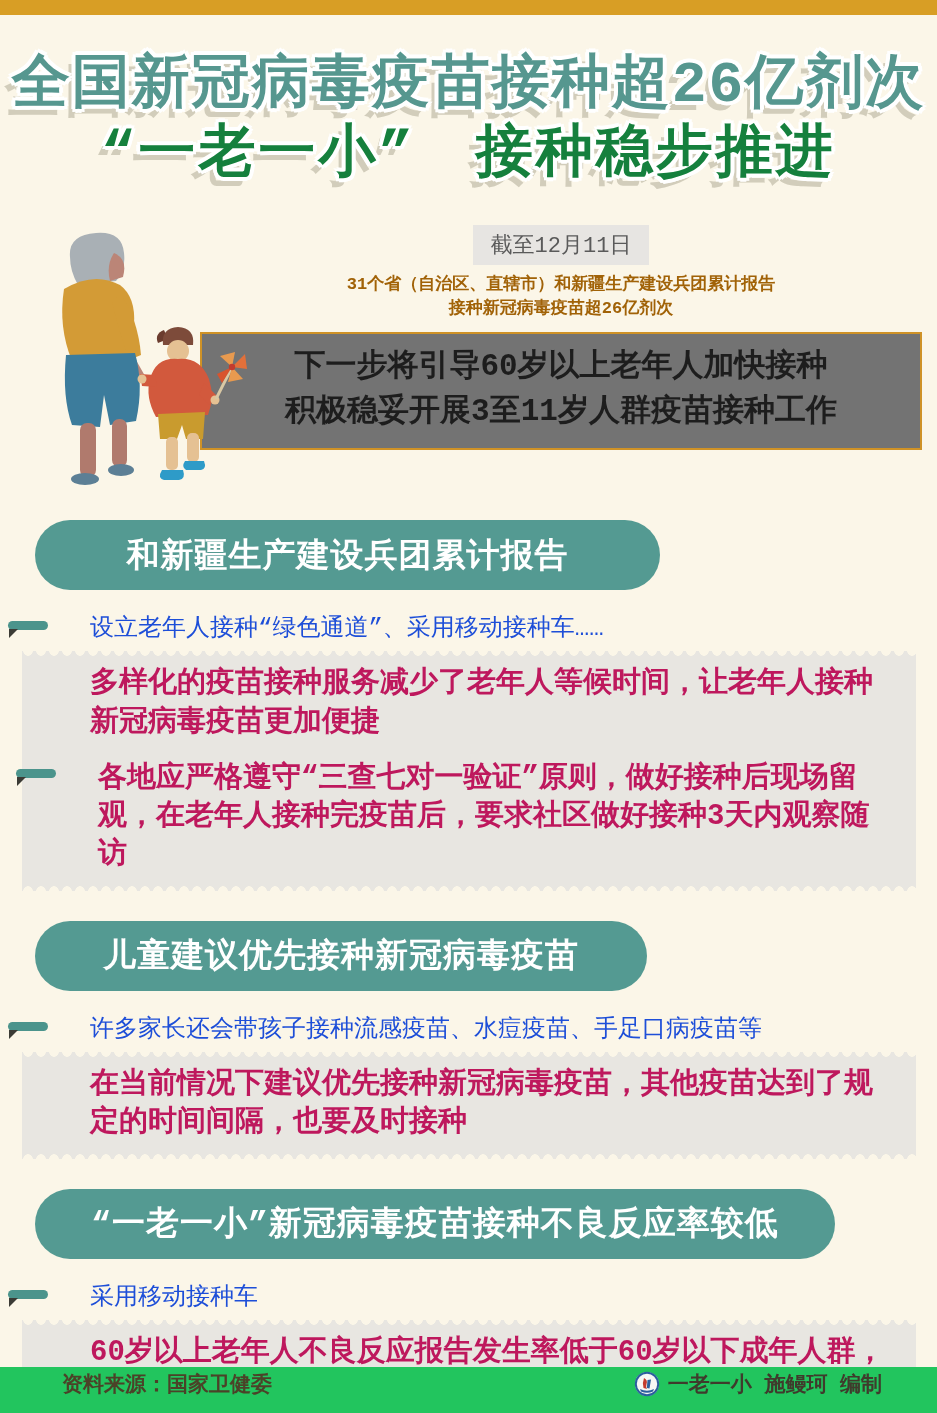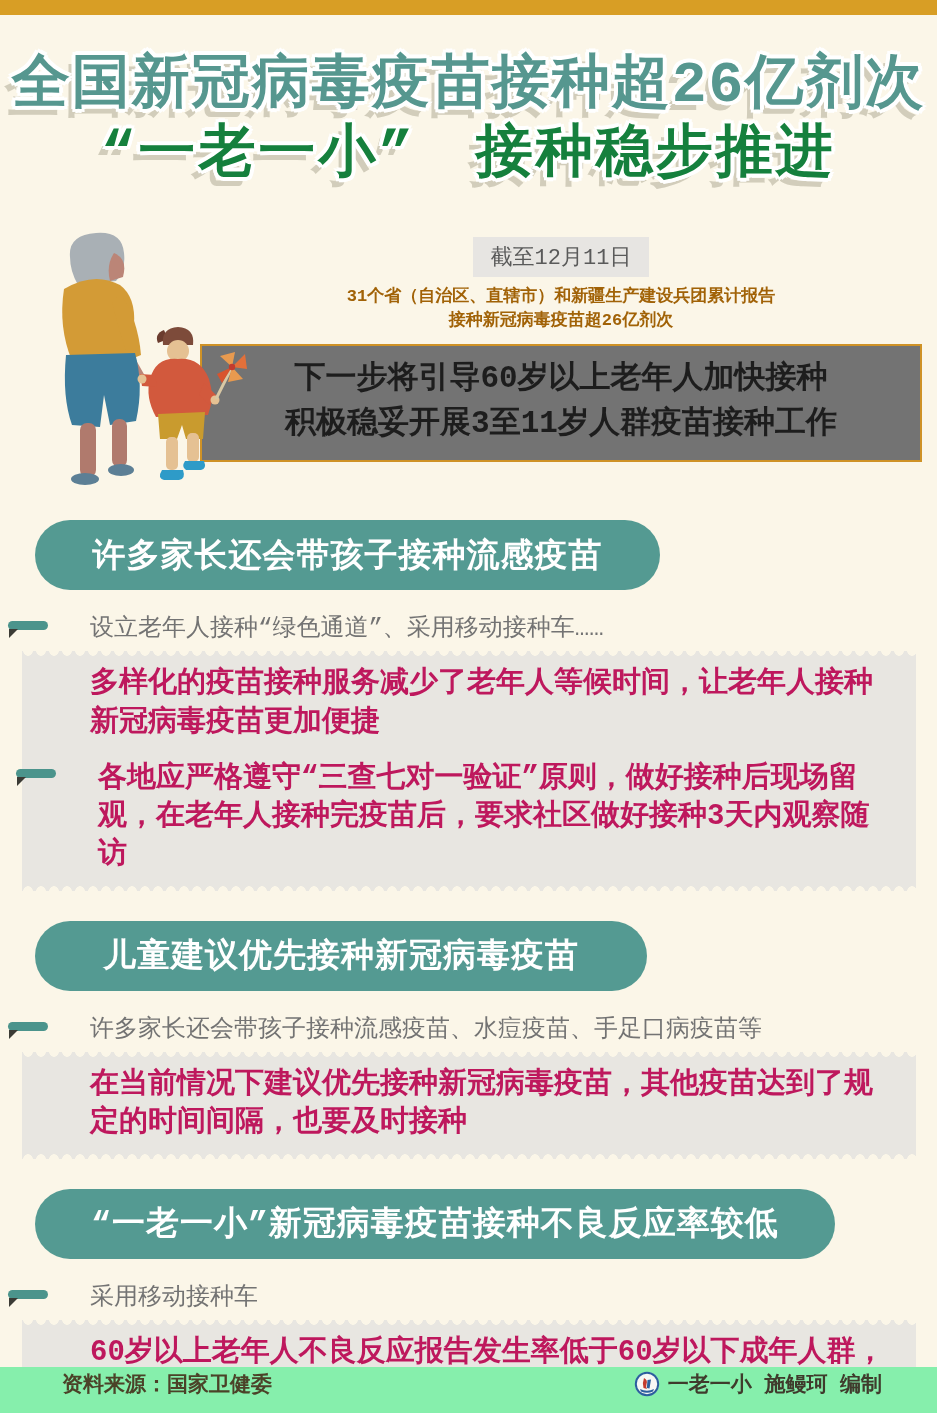--- a/index.html
+++ b/index.html
@@ -4,21 +4,21 @@
 <style>
   html,body{margin:0;padding:0;}
   .page{
     position:relative; width:937px; height:1413px; overflow:hidden;
     background:#fbf6e8;
     font-family:Liberation Mono, monospace;
   }
   
   .topbar{position:absolute;top:0;left:0;width:100%;height:15px;background:#d89e25;}
   .footer{
-    position:absolute;bottom:0;left:0;width:100%;height:46px;background:#86efac;
+    position:absolute;bottom:0;left:0;width:100%;height:46px;background:#22c55e;
     display:flex;align-items:center;justify-content:space-between;
     padding:0 55px 12px 62px;box-sizing:border-box;
   }
   .footer .source{font-size:21px;font-weight:600;color:#4b4228;}
   .credit{display:flex;align-items:center;gap:8px;}
   .credit .text{font-size:21px;font-weight:600;color:#3f3b2c;}
 
   
   .titles{position:absolute;top:48px;left:0;width:100%;text-align:center;}
   .title1{
@@ -29,42 +29,42 @@
   .title2{
     font-size:57px;font-weight:900;letter-spacing:3px;color:#15803d;line-height:1.15;
     text-shadow:-3px -3px 0 #fff,3px -3px 0 #fff,-3px 3px 0 #fff,3px 3px 0 #fff,
       -4px 0 0 #fff,4px 0 0 #fff,0 -4px 0 #fff,0 4px 0 #fff,-7px 9px 0 #d2cdbb;
   }
 
   
   .hero{position:absolute;top:225px;left:0;width:100%;height:260px;}
   .hero-info{margin-left:200px;width:722px;text-align:center;}
   .date-badge{
-    display:inline-block;margin-top:12px;padding:5px 18px;background:#e7e5e2;
+    display:inline-block;padding:5px 18px;background:#e7e5e2;
     color:#5a5a5a;font-size:22px;font-weight:500;
   }
   .report-line{margin-top:9px;font-size:17px;font-weight:800;color:#a16207;line-height:1.3;}
   .orange-box{
     margin-top:12px;background:#737373;border:2px solid #cf9226;box-sizing:border-box;
     padding:11px 8px 13px;position:relative;z-index:1;
   }
   .orange-box .line{font-size:31px;font-weight:900;color:#1d1d1d;line-height:1.45;}
   .illus{position:absolute;left:8px;top:2px;width:240px;height:260px;z-index:2;}
 
   
   .content{position:absolute;top:520px;left:0;width:100%;}
   .pill{
     height:70px;margin-left:35px;border-radius:36px;background:#549a92;
     display:flex;align-items:center;justify-content:center;
     color:#fff;font-size:33px;font-weight:900;letter-spacing:1px;
   }
   .pill.w1{width:625px;}
   .pill.w2{width:612px;}
   .pill.w3{width:800px;}
-  .lead-row{position:relative;margin-top:23px;padding-left:90px;font-size:24px;color:#737373;line-height:1.35;}
+  .lead-row{position:relative;margin-top:23px;padding-left:90px;font-size:24px;color:#1d4ed8;line-height:1.35;}
   .ribbon{position:absolute;width:40px;height:9px;background:#4b948c;border-radius:5px;}
   .ribbon::after{
     content:"";position:absolute;left:1px;top:8px;width:0;height:0;
     border-top:9px solid #3b3b35;border-right:9px solid transparent;
   }
   .lead-row .ribbon{left:8px;top:8px;}
   .card{
     position:relative;margin-left:22px;width:894px;box-sizing:border-box;
     background:#e8e6e1;margin-top:6px;
     padding:14px 24px 16px 68px;
@@ -142,21 +142,21 @@
         <path d="M224 140 L235 152 L220 155Z" fill="#e89a4f"></path>
         <path d="M224 140 L209 147 L214 156Z" fill="#d8542e"></path>
         <circle cx="224" cy="140" r="3.2" fill="#c23b2e"></circle>
       </g>
     </svg>
   </div>
 
   <div class="content">
 
     <div class="sec">
-      <div class="pill w1">许多家长还会带孩子接种流感疫苗</div>
+      <div class="pill w1">和新疆生产建设兵团累计报告</div>
       <div class="lead-row">
         <span class="ribbon"></span>
         <span>设立老年人接种“绿色通道”、采用移动接种车……</span>
       </div>
       <div class="card">
         <div class="para">多样化的疫苗接种服务减少了老年人等候时间，让老年人接种新冠病毒疫苗更加便捷</div>
         <div class="para marked">
           <span class="ribbon"></span>
           <span>各地应严格遵守“三查七对一验证”原则，做好接种后现场留观，在老年人接种完疫苗后，要求社区做好接种3天内观察随访</span>
         </div>

